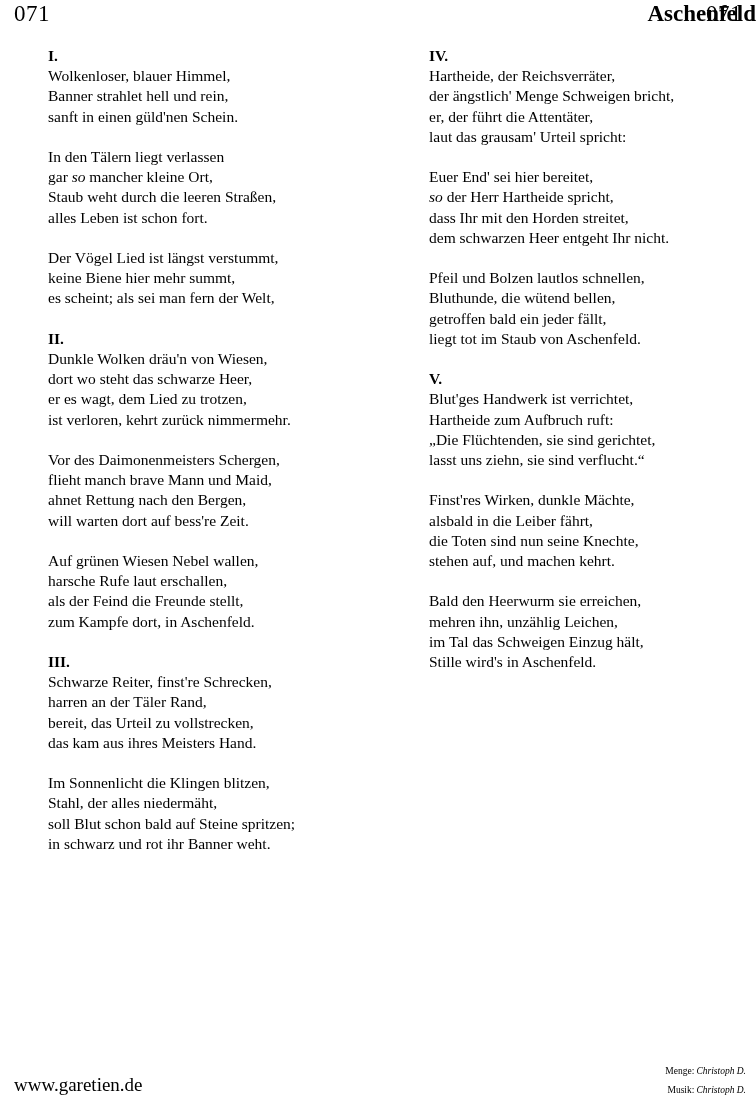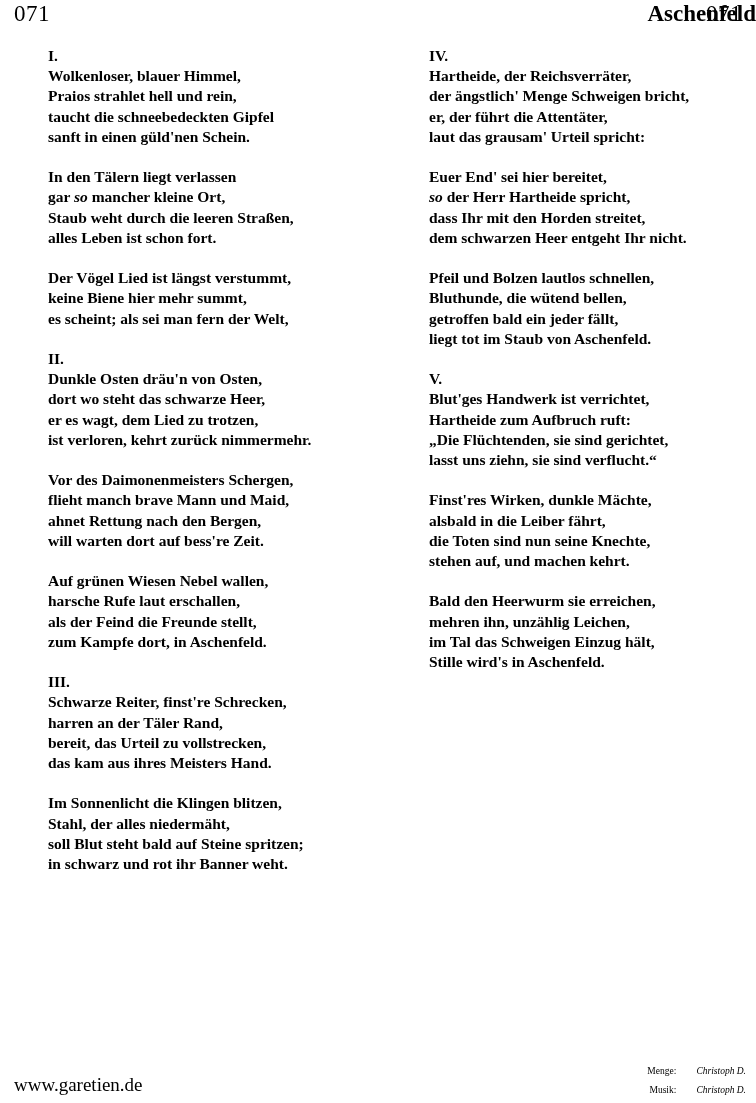--- a/index.html
+++ b/index.html
@@ -53,21 +53,21 @@
     width: 756px;
   }
   .column {
     position: absolute;
     top: 0px;
     width: 330px;
   }
   .column.left  { left: 48px; }
   .column.right { left: 429px; }
 
-  .stanza-group { margin: 0; font-weight: bold; }
+  .stanza-group { margin: 0; }
 
   .roman-numeral {
     font-size: 15.5px;
     line-height: 20.2px;
     font-weight: bold;
     margin: 0;
     white-space: nowrap;
   }
   .verse-line {
     font-size: 15.5px;
@@ -103,58 +103,57 @@
     right: 10px;
     top: 0px;
     text-align: right;
     font-size: 9.5px;
     line-height: 19px;
   }
   .credit-row { white-space: nowrap; }
   .credit-label { font-style: normal; }
   .credit-name {
     font-style: italic;
-    margin-left: 20px;
+    margin-left: 2px;
   }
 </style>
 </head>
 <body>
 
 <div class="page-header">
   <div class="page-number left">071</div>
   <div class="doc-title">Aschenfeld</div>
   <div class="page-number right">071</div>
 </div>
 
 <div class="columns">
   <div class="column left" id="col-left">
       <div class="roman-numeral">I.</div>
       <div class="stanza-group">
         <div class="verse-line">Wolkenloser, blauer Himmel,</div>
-        <div class="verse-line">Praios strahlet hell und rein,</div>
-        <div class="verse-line">taucht die schneebedeckten Gipfel</div>
+        <div class="verse-line">Banner strahlet hell und rein,</div>
         <div class="verse-line">sanft in einen güld'nen Schein.</div>
       </div>
       <div class="stanza-gap"></div>
       <div class="stanza-group">
         <div class="verse-line">In den Tälern liegt verlassen</div>
         <div class="verse-line">gar <em class="emph">so</em> mancher kleine Ort,</div>
         <div class="verse-line">Staub weht durch die leeren Straßen,</div>
         <div class="verse-line">alles Leben ist schon fort.</div>
       </div>
       <div class="stanza-gap"></div>
       <div class="stanza-group">
         <div class="verse-line">Der Vögel Lied ist längst verstummt,</div>
         <div class="verse-line">keine Biene hier mehr summt,</div>
         <div class="verse-line">es scheint; als sei man fern der Welt,</div>
       </div>
       <div class="section-gap"></div>
       <div class="roman-numeral">II.</div>
       <div class="stanza-group">
-        <div class="verse-line">Dunkle Osten dräu'n von Osten,</div>
+        <div class="verse-line">Dunkle Wolken dräu'n von Wiesen,</div>
         <div class="verse-line">dort wo steht das schwarze Heer,</div>
         <div class="verse-line">er es wagt, dem Lied zu trotzen,</div>
         <div class="verse-line">ist verloren, kehrt zurück nimmermehr.</div>
       </div>
       <div class="stanza-gap"></div>
       <div class="stanza-group">
         <div class="verse-line">Vor des Daimonenmeisters Schergen,</div>
         <div class="verse-line">flieht manch brave Mann und Maid,</div>
         <div class="verse-line">ahnet Rettung nach den Bergen,</div>
         <div class="verse-line">will warten dort auf bess're Zeit.</div>
@@ -171,21 +170,21 @@
       <div class="stanza-group">
         <div class="verse-line">Schwarze Reiter, finst're Schrecken,</div>
         <div class="verse-line">harren an der Täler Rand,</div>
         <div class="verse-line">bereit, das Urteil zu vollstrecken,</div>
         <div class="verse-line">das kam aus ihres Meisters Hand.</div>
       </div>
       <div class="stanza-gap"></div>
       <div class="stanza-group">
         <div class="verse-line">Im Sonnenlicht die Klingen blitzen,</div>
         <div class="verse-line">Stahl, der alles niedermäht,</div>
-        <div class="verse-line">soll Blut steht bald auf Steine spritzen;</div>
+        <div class="verse-line">soll Blut schon bald auf Steine spritzen;</div>
         <div class="verse-line">in schwarz und rot ihr Banner weht.</div>
       </div>
       <div class="stanza-gap"></div>
     </div>
   <div class="column right" id="col-right">
       <div class="roman-numeral">IV.</div>
       <div class="stanza-group">
         <div class="verse-line">Hartheide, der Reichsverräter,</div>
         <div class="verse-line">der ängstlich' Menge Schweigen bricht,</div>
         <div class="verse-line">er, der führt die Attentäter,</div>

